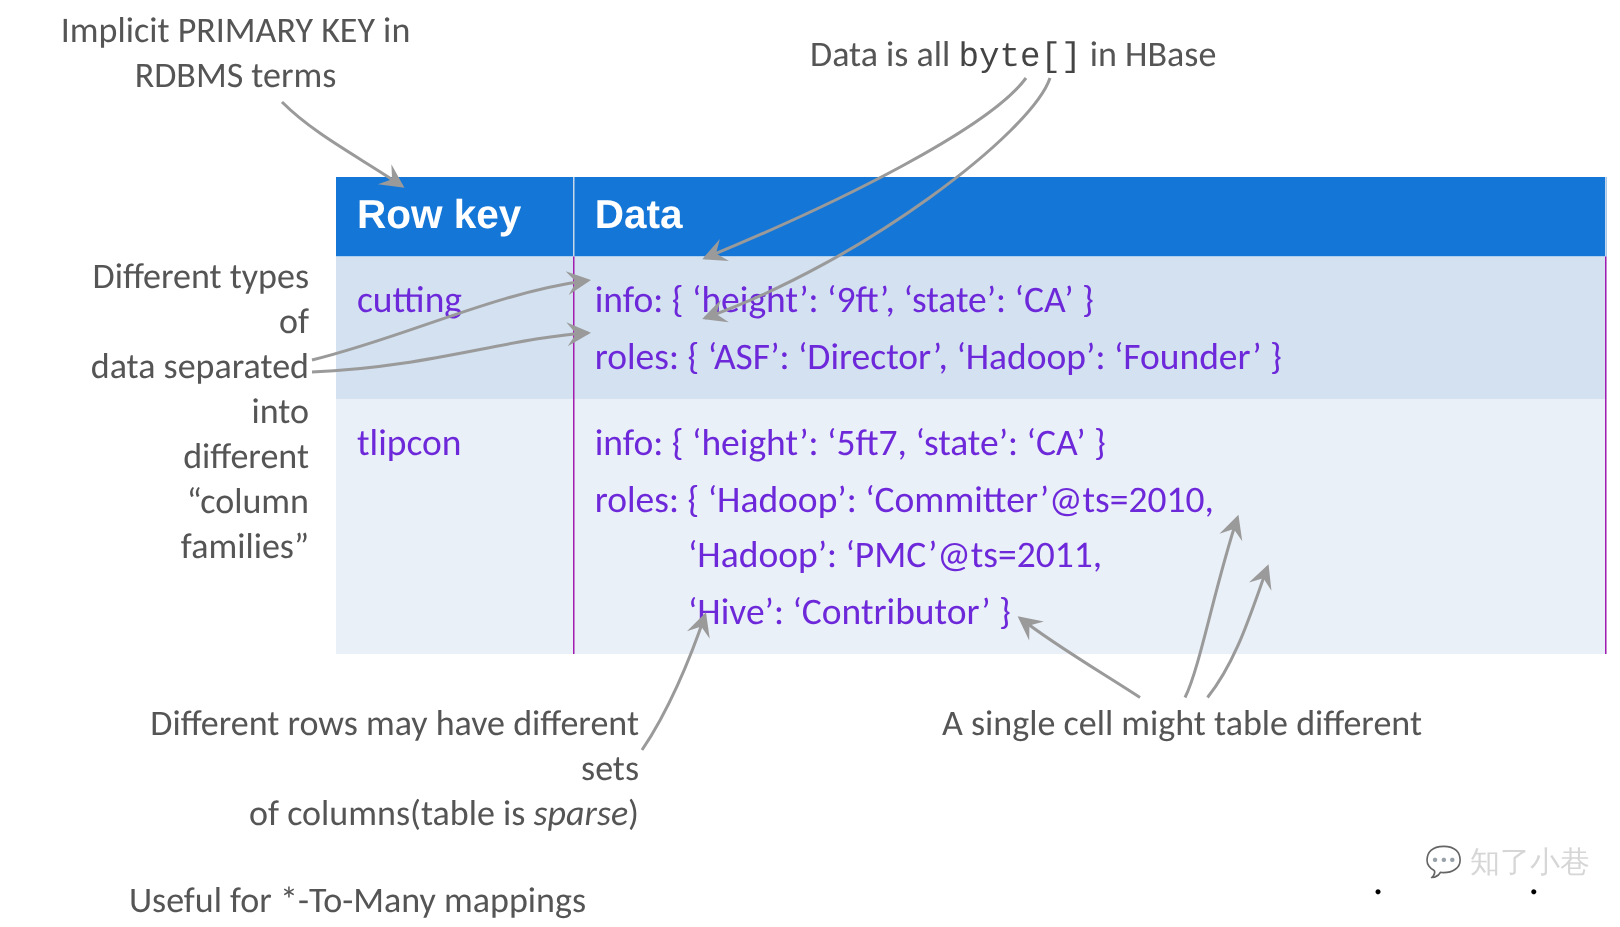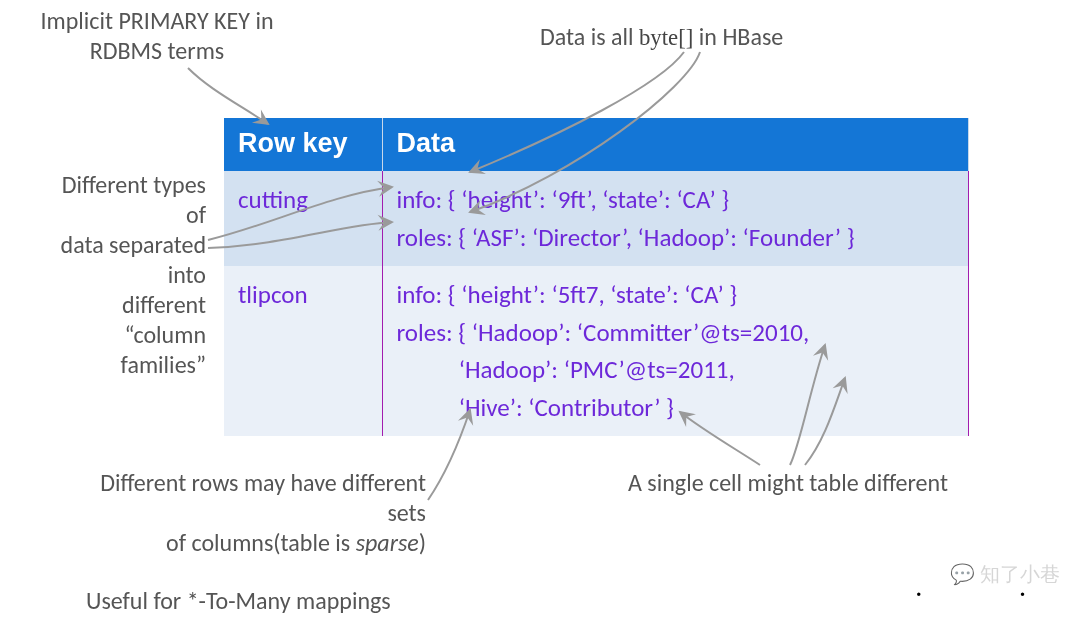--- a/index.html
+++ b/index.html
@@ -14,28 +14,28 @@
 }
 
 .annot {
   position: absolute;
   line-height: 1.25;
   color: #555;
 }
 .annot.center { text-align: center; }
 .annot.right { text-align: right; padding-left: 48px; }
 
-.mono { font-family: Liberation Serif, serif; color: #444; font-size: 0.95em;}
+.mono { font-family: Liberation Mono, monospace; color: #444; font-size: 0.95em;}
 .ital { font-style: italic; }
 
 .table {
   position: absolute;
   left: 224px;
   top: 118px;
-  width: 745px;
+  width: 847px;
   border-collapse: collapse;
 }
 .table th {
   background: #1476d6;
   color: #fff;
   font-family: "Gill Sans", "Trebuchet MS", sans-serif;
   font-weight: bold;
   font-size: 27px;
   text-align: left;
   padding: 10px 14px 12px 14px;

